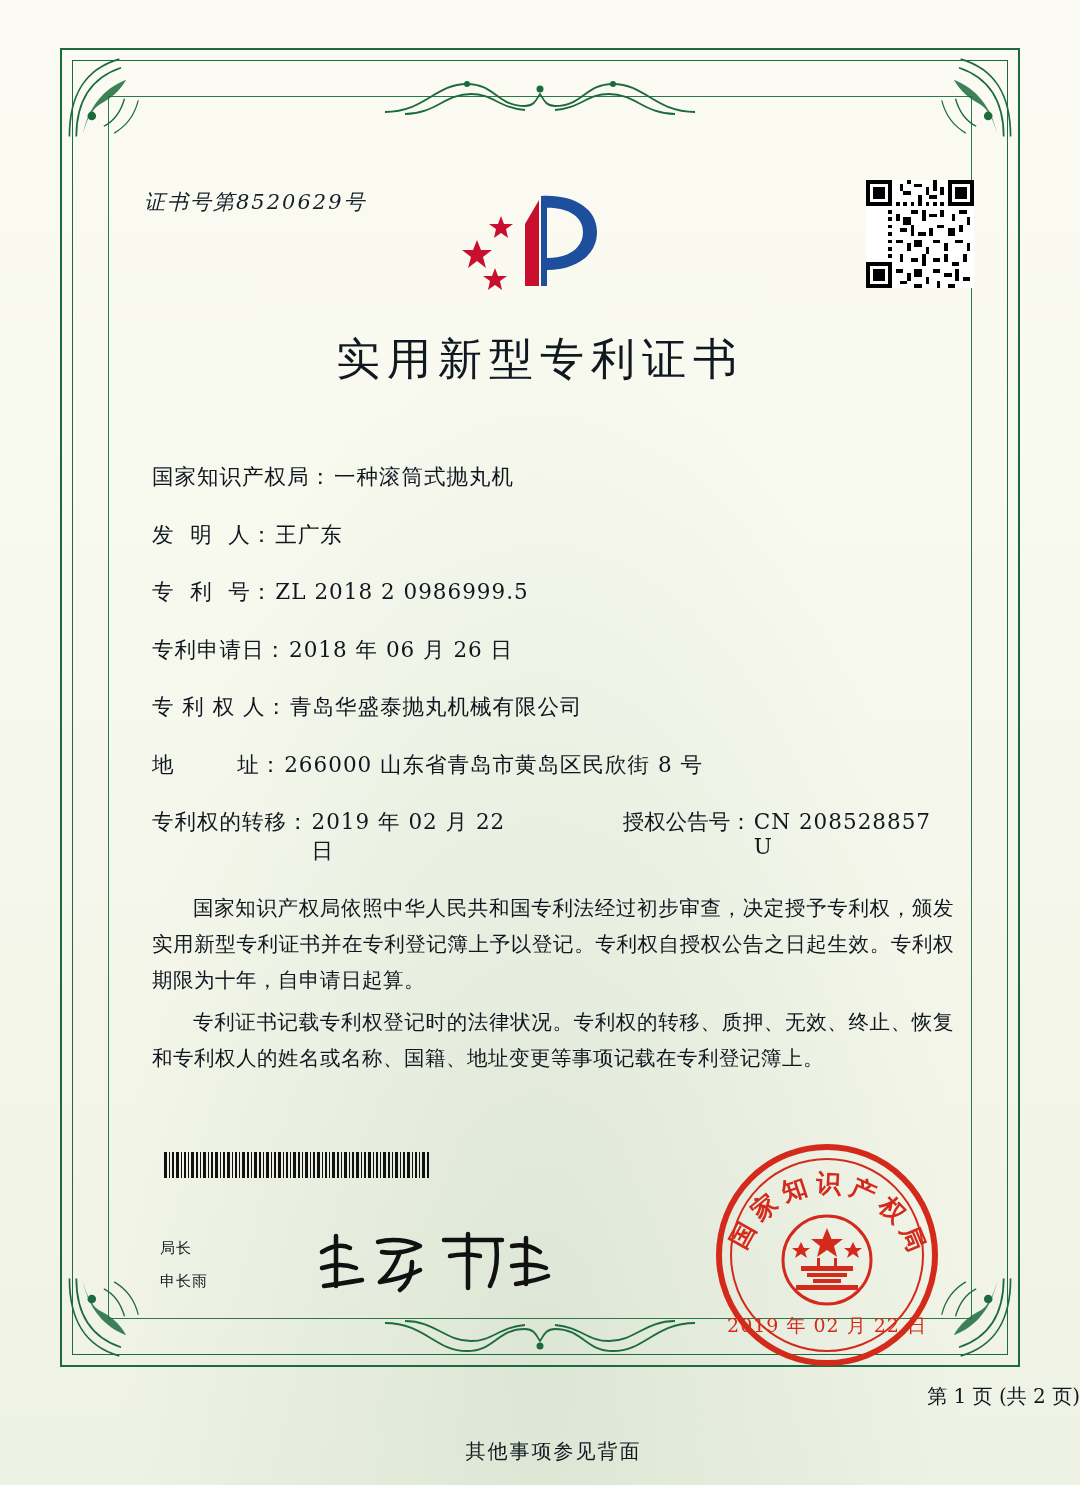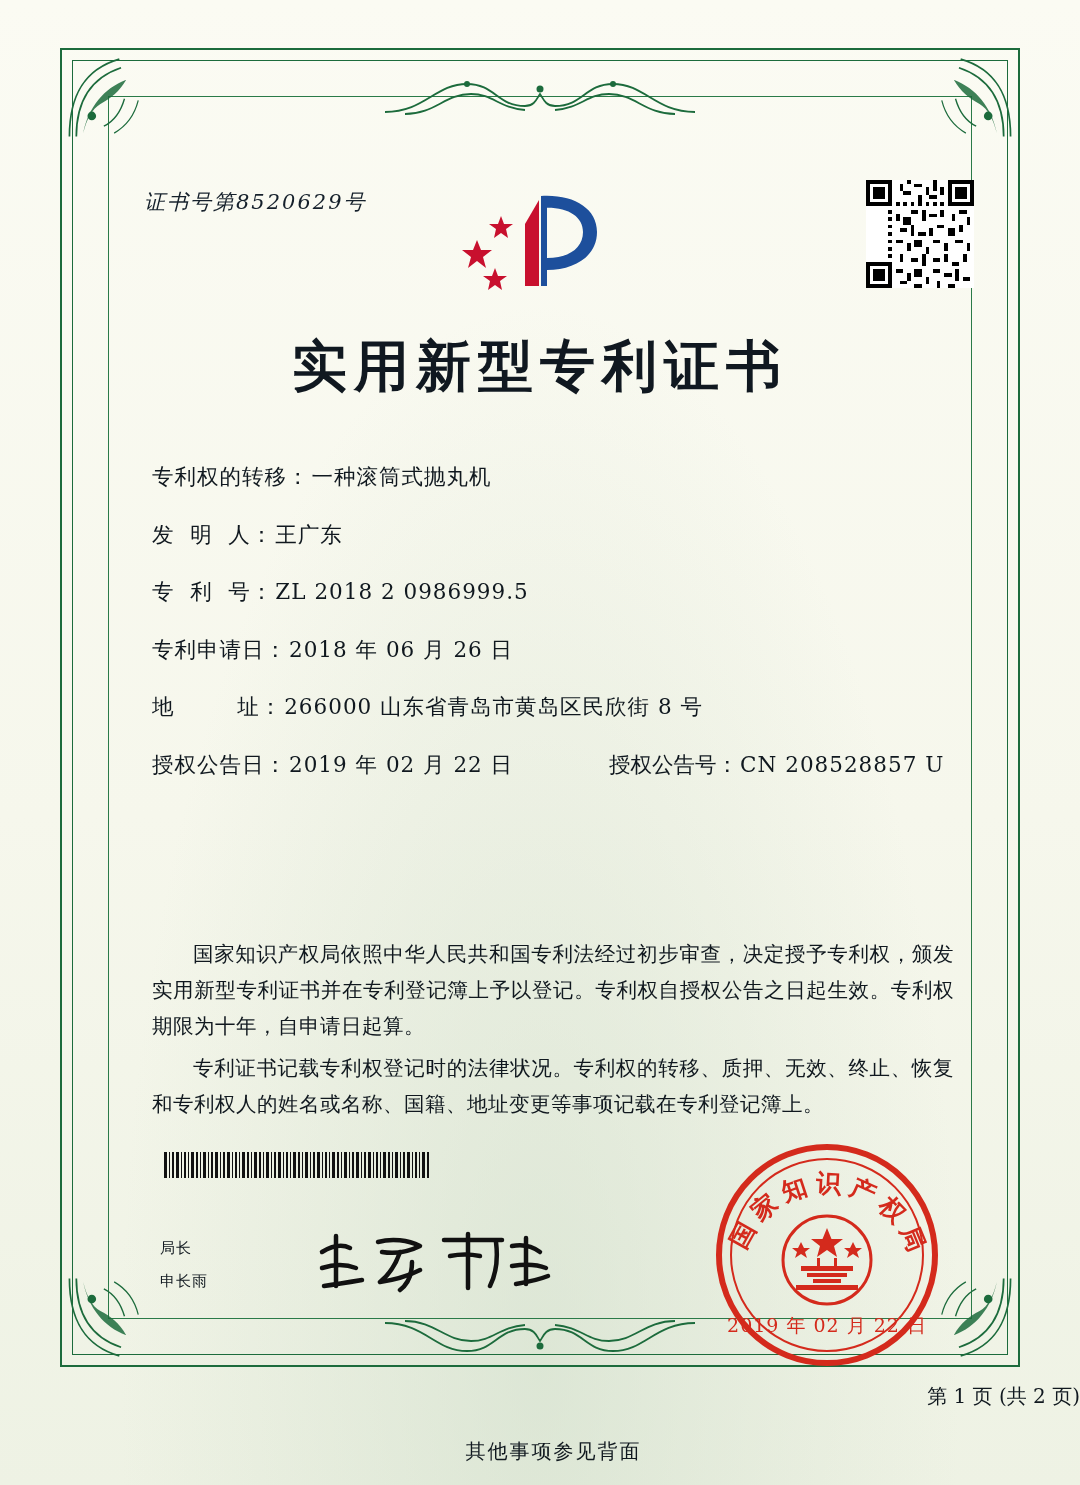--- a/index.html
+++ b/index.html
@@ -104,22 +104,22 @@
     width: 108px;
     height: 108px;
   }
   .qr svg { width: 100%; height: 100%; display: block; }
 
   .title {
     position: absolute;
     left: 0; right: 0;
     top: 330px;
     text-align: center;
-    font-size: 55px;
-    font-weight: bold;
+    font-size: 44px;
+    font-weight: normal;
     letter-spacing: 7px;
     color: #101820;
     font-family: "DejaVu Serif", serif;
   }
 
   
   .fields {
     position: absolute;
     left: 152px;
     right: 130px;
@@ -142,26 +142,26 @@
     margin-left: 2px;
   }
   .field-row.split { justify-content: flex-start; }
   .field-row .second-label { margin-left: 96px; white-space: pre; }
 
   
   .paragraphs {
     position: absolute;
     left: 152px;
     right: 126px;
-    top: 938px;
+    top: 890px;
     font-size: 20.5px;
     line-height: 36px;
     color: #10181f;
     text-align: justify;
-    font-family: Liberation Mono, monospace;
+    font-family: Liberation Serif, serif;
   }
   .paragraphs p {
     margin: 0 0 6px 0;
     text-indent: 2em;
     letter-spacing: 0.5px;
   }
 
   
   .barcode {
     position: absolute;
@@ -426,41 +426,45 @@
         <rect x="19" y="27" width="1" height="2"></rect>
           <rect x="22" y="28" width="2" height="1"></rect>
       </g>
     </svg>
   </div>
 
   <div class="title">实用新型专利证书</div>
 
   <div class="fields">
     <div class="field-row">
-      <span class="field-label">专利权的转移：</span>
+      <span class="field-label">国家知识产权局：</span>
       <span class="field-value">一种滚筒式抛丸机</span>
     </div>
     <div class="field-row">
       <span class="field-label">发  明  人：</span>
       <span class="field-value">王广东</span>
     </div>
     <div class="field-row">
       <span class="field-label">专  利  号：</span>
       <span class="field-value">ZL 2018 2 0986999.5</span>
     </div>
     <div class="field-row">
       <span class="field-label">专利申请日：</span>
       <span class="field-value">2018 年 06 月 26 日</span>
     </div>
     <div class="field-row">
+      <span class="field-label">专 利 权 人：</span>
+      <span class="field-value">青岛华盛泰抛丸机械有限公司</span>
+    </div>
+    <div class="field-row">
       <span class="field-label">地        址：</span>
       <span class="field-value">266000 山东省青岛市黄岛区民欣街 8 号</span>
     </div>
     <div class="field-row split">
-      <span class="field-label">授权公告日：</span>
+      <span class="field-label">专利权的转移：</span>
       <span class="field-value">2019 年 02 月 22 日</span>
       <span class="second-label">授权公告号：</span>
       <span class="field-value">CN 208528857 U</span>
     </div>
   </div>
 
   <div class="paragraphs">
     <p>国家知识产权局依照中华人民共和国专利法经过初步审查，决定授予专利权，颁发实用新型专利证书并在专利登记簿上予以登记。专利权自授权公告之日起生效。专利权期限为十年，自申请日起算。</p>
     <p>专利证书记载专利权登记时的法律状况。专利权的转移、质押、无效、终止、恢复和专利权人的姓名或名称、国籍、地址变更等事项记载在专利登记簿上。</p>
   </div>

